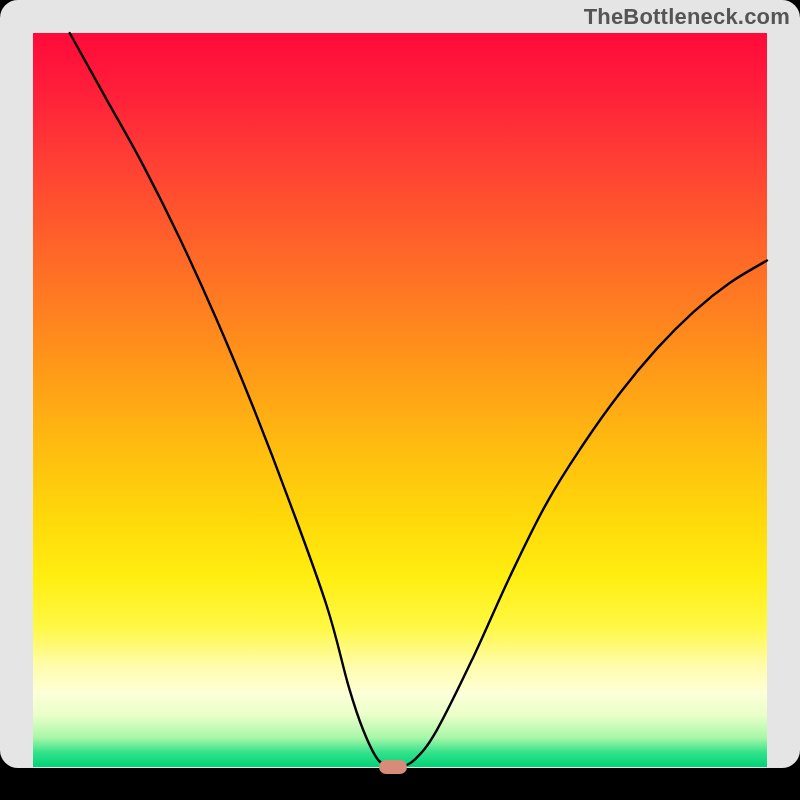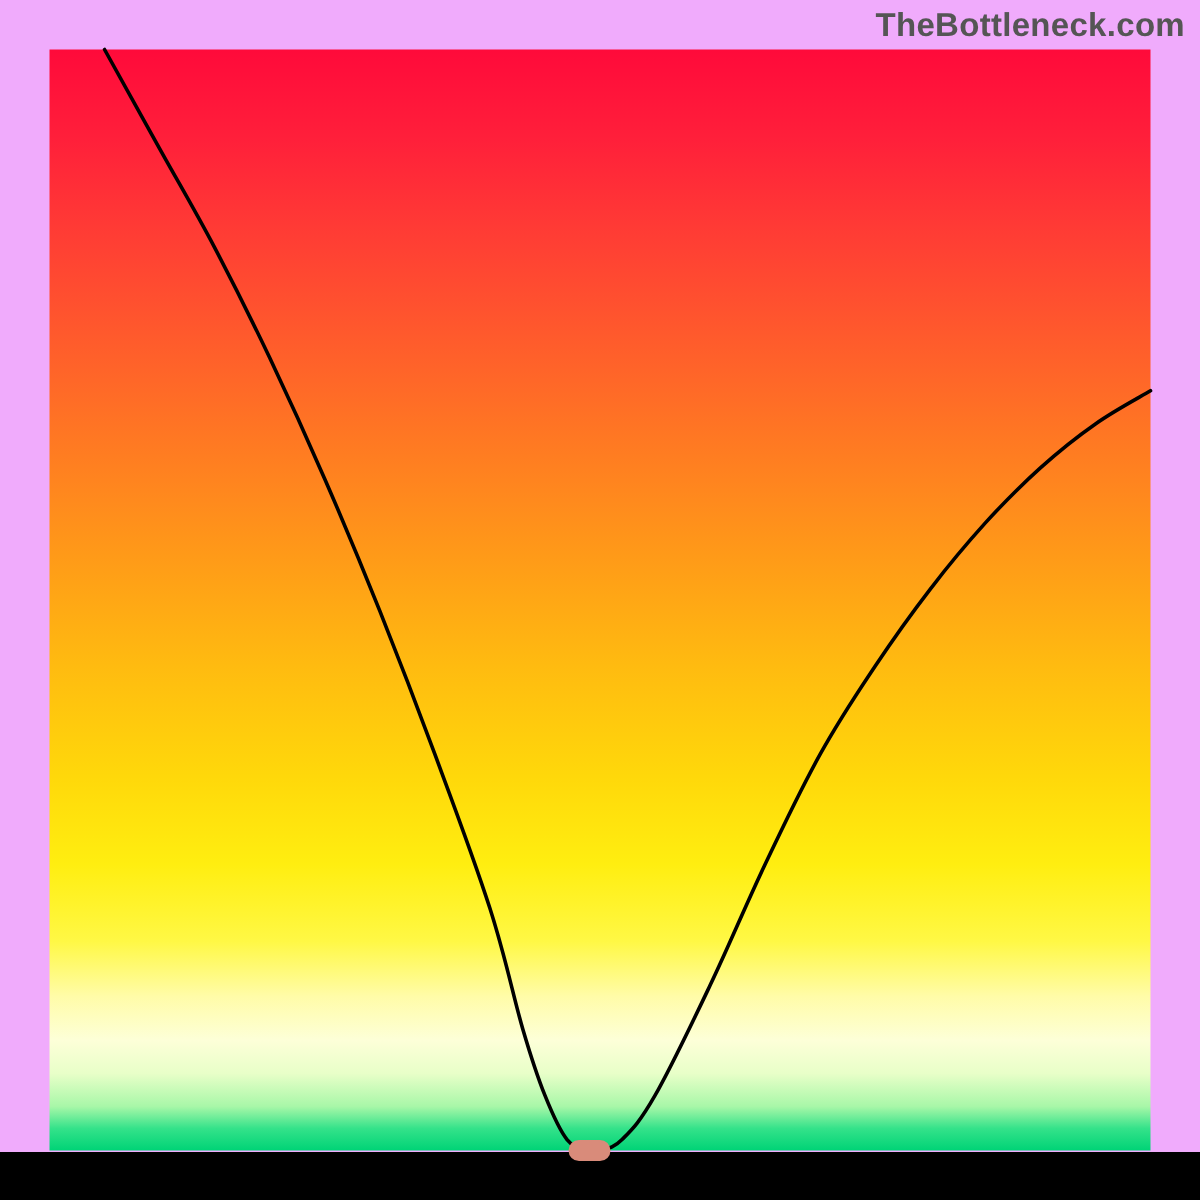--- a/index.html
+++ b/index.html
@@ -8,21 +8,22 @@
     width: 800px;
     height: 800px;
     background: #000;
     overflow: hidden;
     font-family: Arial, Helvetica, sans-serif;
   }
   .frame {
     position: relative;
     width: 800px;
     height: 768px;
-    background: #f0abfc;
+    background: #e5e5e5;
+    border-radius: 18px;
   }
   .plot-area {
     position: absolute;
     left: 33px;
     top: 33px;
     width: 734px;
     height: 734px;
     
     background: linear-gradient(to bottom,
       #ff0a3a 0%,

